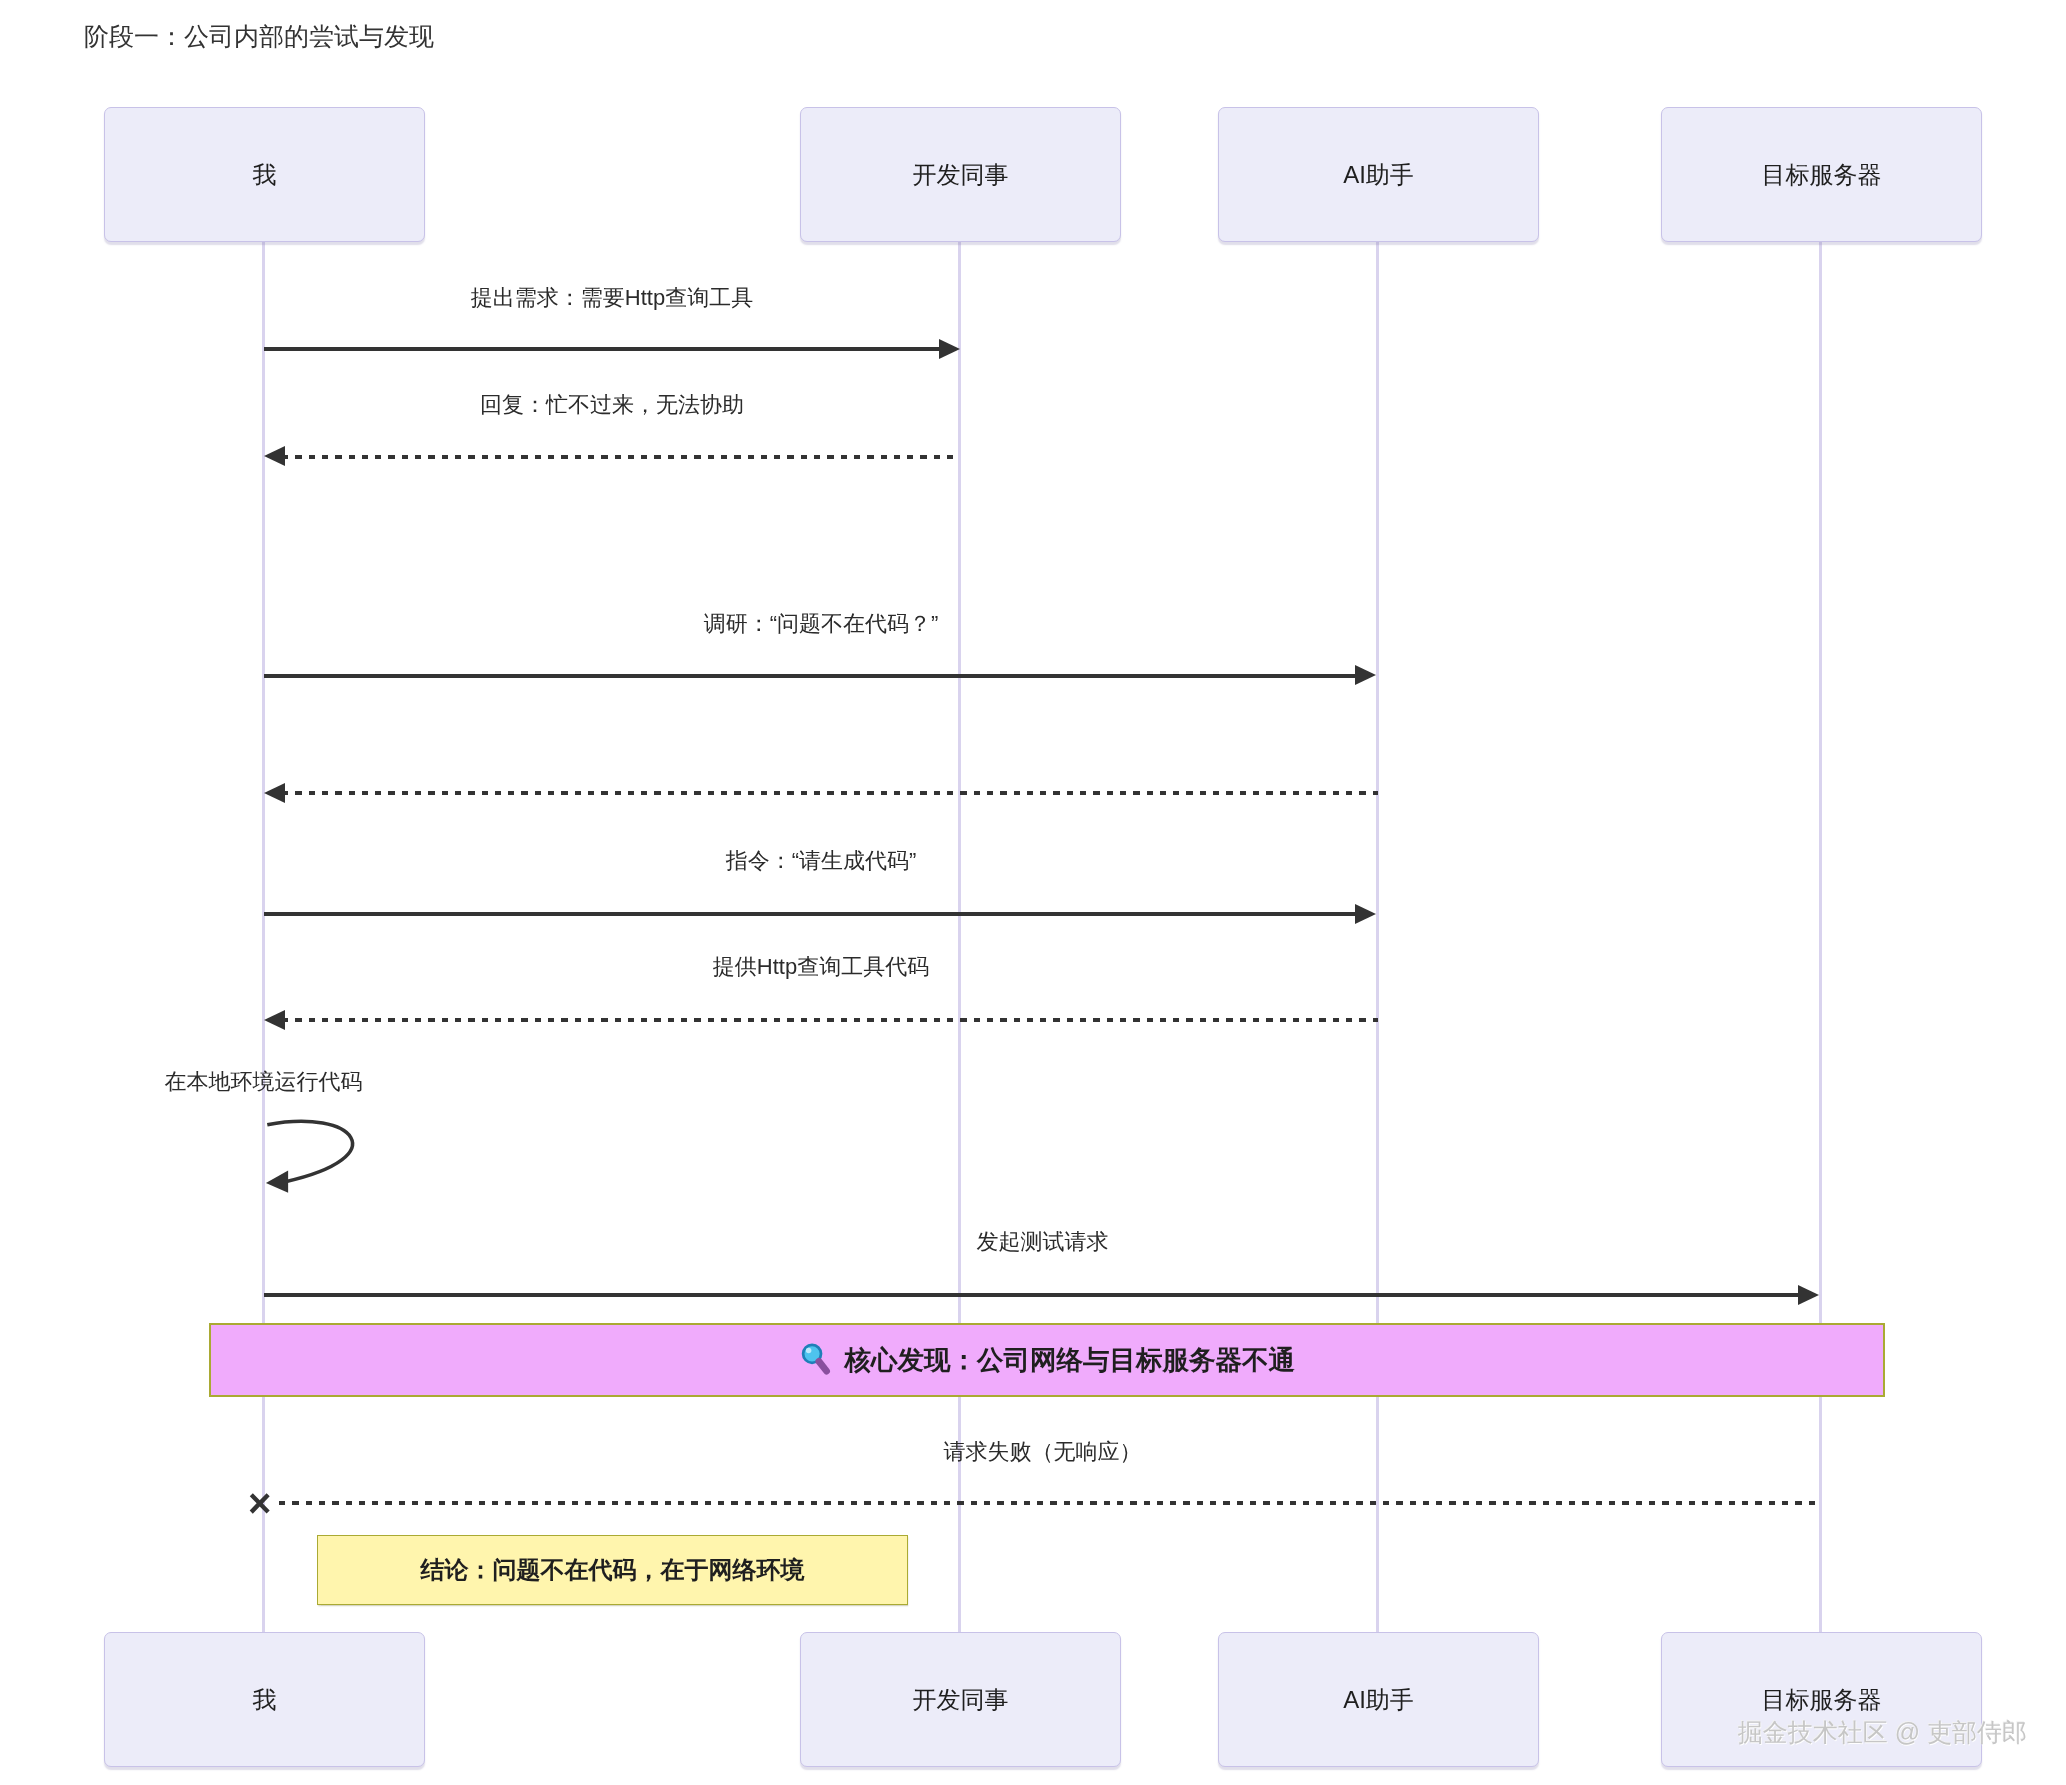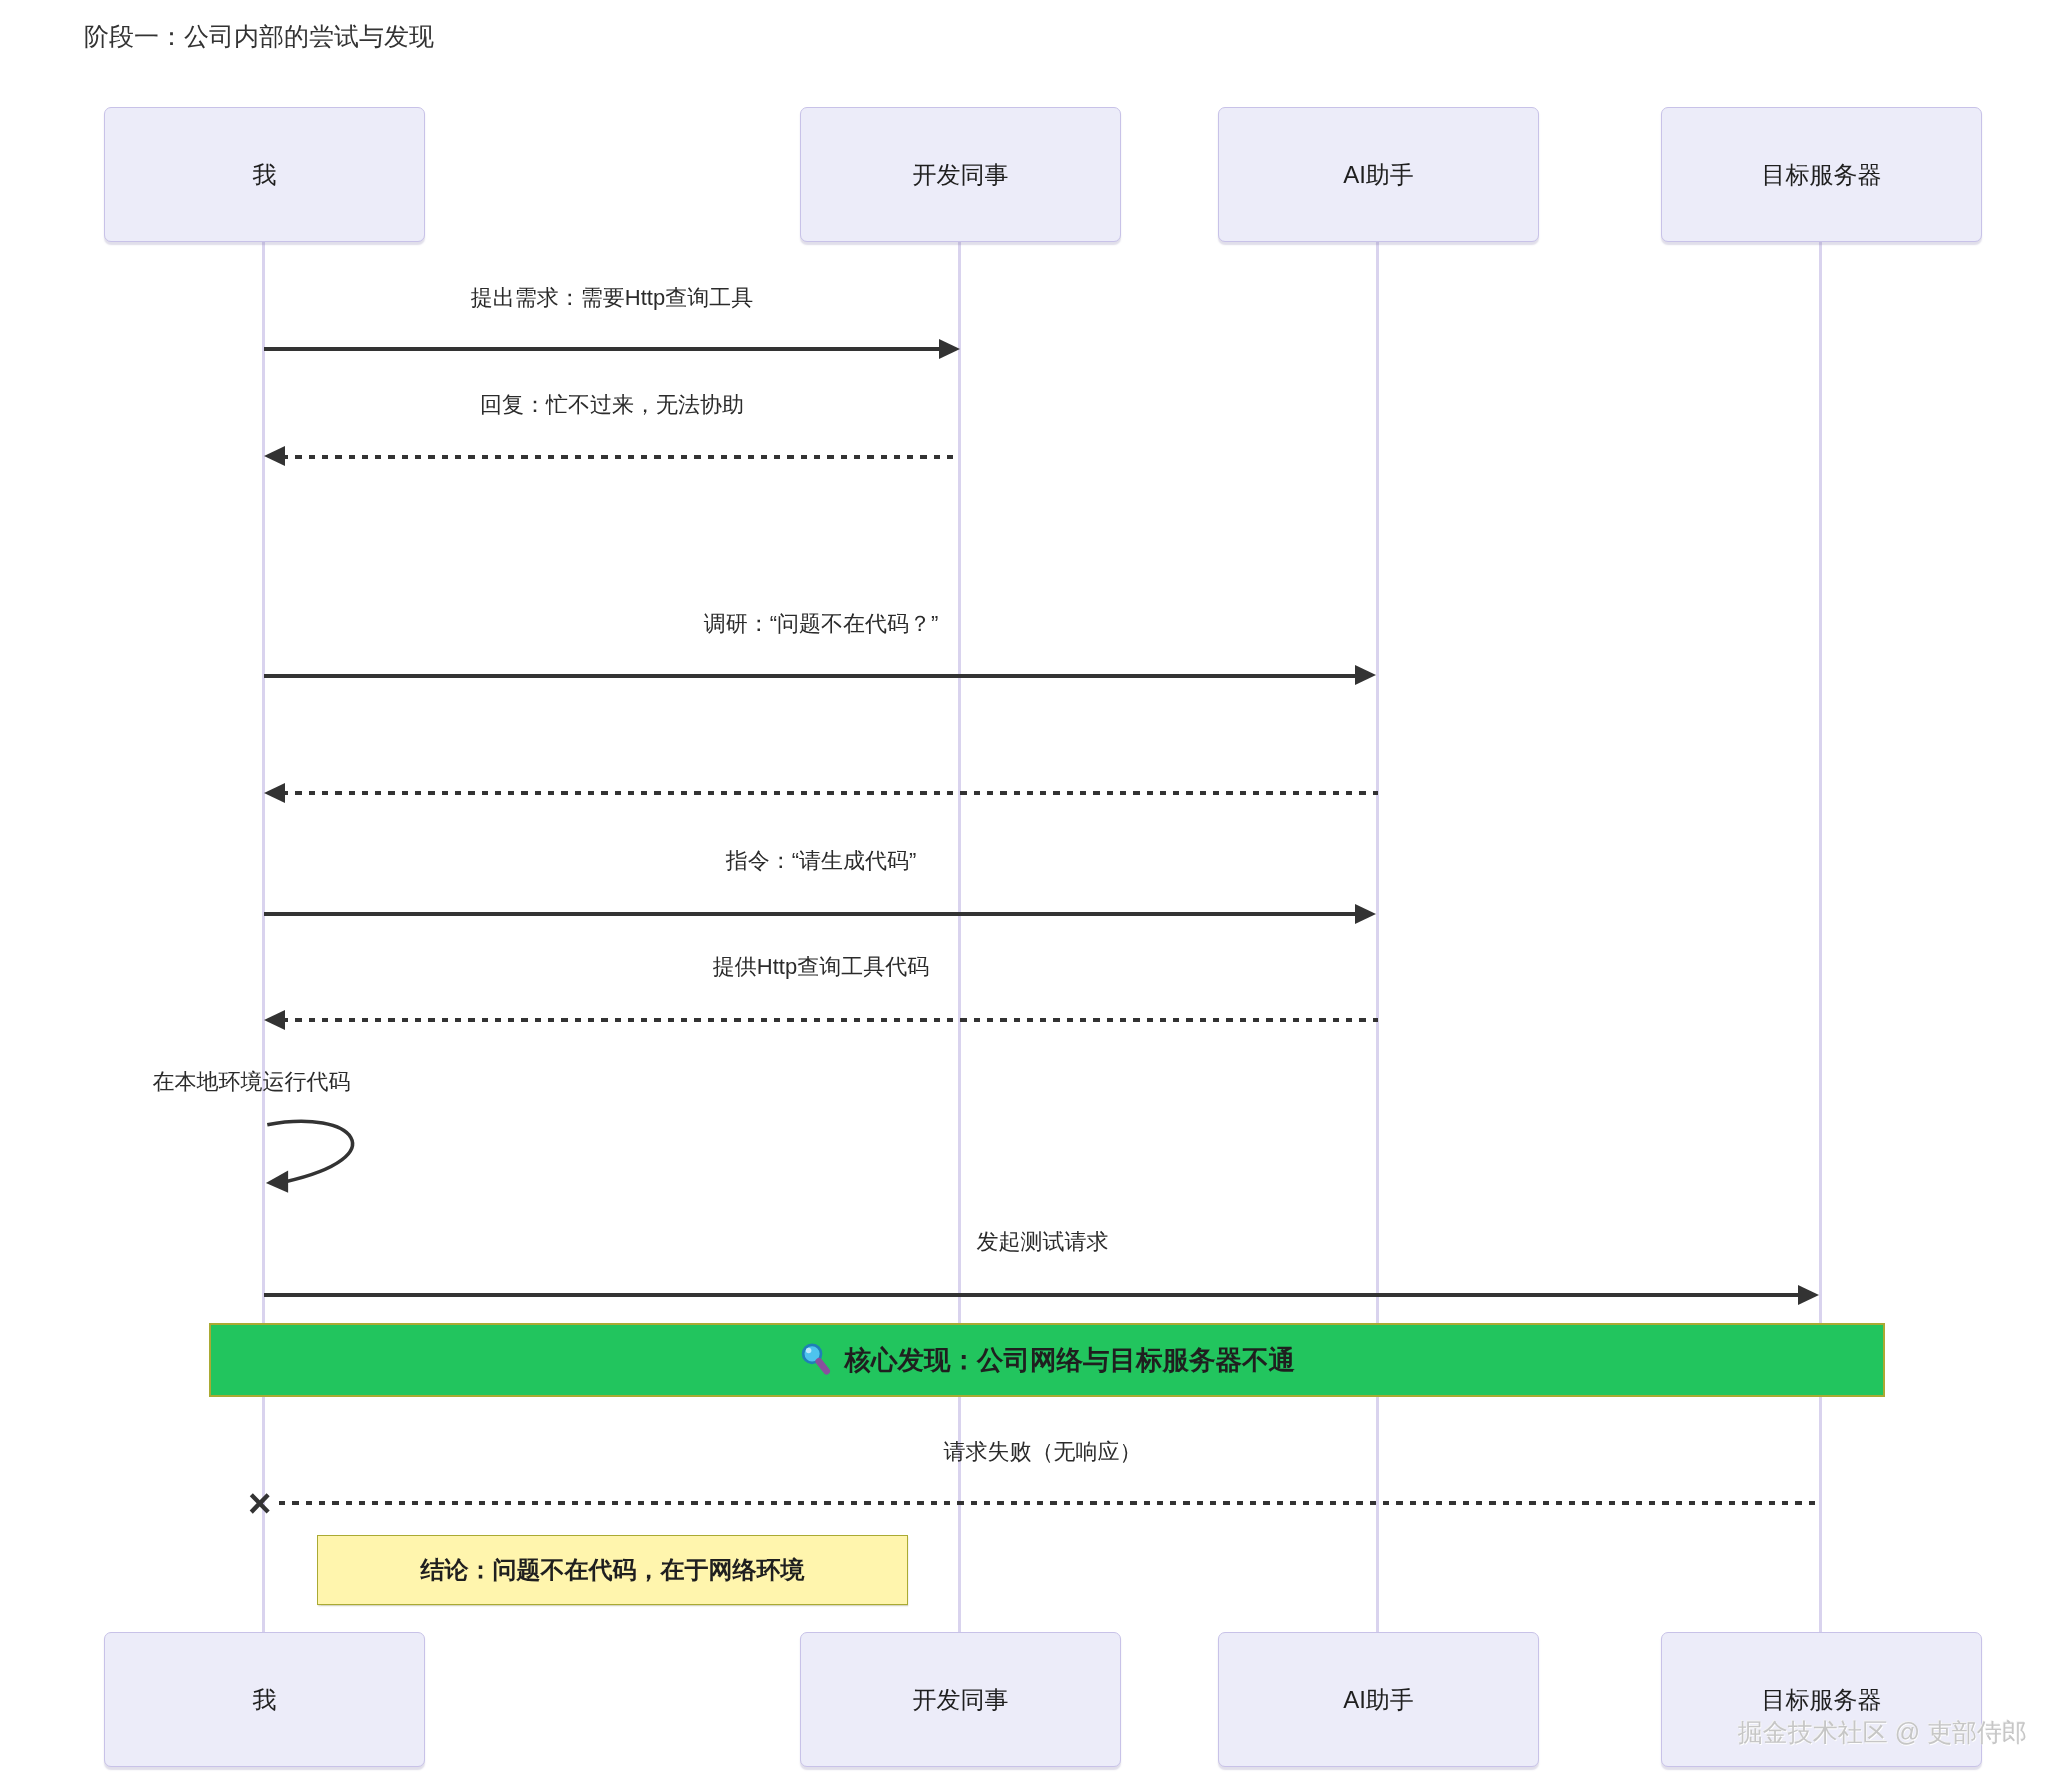--- a/index.html
+++ b/index.html
@@ -30,21 +30,21 @@
   }
   .arr-r{width:0;height:0;border-top:10.5px solid transparent;border-bottom:10.5px solid transparent;border-left:21px solid #333333;}
   .arr-l{width:0;height:0;border-top:10.5px solid transparent;border-bottom:10.5px solid transparent;border-right:21px solid #333333;}
   .note{
     background:#fff5ad;border:1.4px solid #aaaa33;box-shadow:1.4px 2.1px 1.4px rgba(120,120,60,0.3);
     display:flex;align-items:center;justify-content:center;
     font-size:24px;font-weight:600;color:#1f1f1f;
   }
   .banner{
     left:209px;top:1323px;width:1676px;height:74px;
-    background:#22c55e;border:2.1px solid #aaaa33;box-sizing:border-box;
+    background:#f0abfc;border:2.1px solid #aaaa33;box-sizing:border-box;
     display:flex;align-items:center;justify-content:center;gap:12.6px;
     font-size:26.5px;font-weight:600;color:#1f1f1f;
   }
   .cross{
     font-size:40px;font-weight:600;color:#333333;line-height:1;
   }
   .watermark{
     top:1716px;right:39px;font-size:25px;color:#c6c6c6;
     text-shadow:0.7px 0.7px 0 #ffffff, -0.7px -0.7px 0 #f2f2f2;font-weight:500;
   }
@@ -91,21 +91,21 @@
   <div class="abs arr-l" style="left:264px;top:783px;"></div>
 
   <div class="abs msg-label" style="left:264px;top:845px;width:1114px;">指令：“请生成代码”</div>
   <div class="abs line-solid" style="left:264px;top:912px;width:1096px;"></div>
   <div class="abs arr-r" style="left:1355px;top:904px;"></div>
 
   <div class="abs msg-label" style="left:264px;top:951px;width:1114px;">提供Http查询工具代码</div>
   <div class="abs line-dashed" style="left:282px;top:1018px;width:1096px;"></div>
   <div class="abs arr-l" style="left:264px;top:1010px;"></div>
 
-  <div class="abs msg-label" style="left:42px;top:1066px;width:419px;">在本地环境运行代码</div>
+  <div class="abs msg-label" style="left:54px;top:1066px;width:419px;">在本地环境运行代码</div>
   <svg class="abs" style="left:264px;top:1115px;" width="140" height="82" viewBox="0 0 200 118">
     <path d="M 4 14 C 130 -10, 190 60, 30 96" fill="none" stroke="#333333" stroke-width="5"></path>
     <polygon points="34,80 34,112 2,98" fill="#333333"></polygon>
   </svg>
 
   <div class="abs msg-label" style="left:264px;top:1226px;width:1557px;">发起测试请求</div>
   <div class="abs line-solid" style="left:264px;top:1293px;width:1539px;"></div>
   <div class="abs arr-r" style="left:1798px;top:1285px;"></div>
 
   <div class="abs banner">

